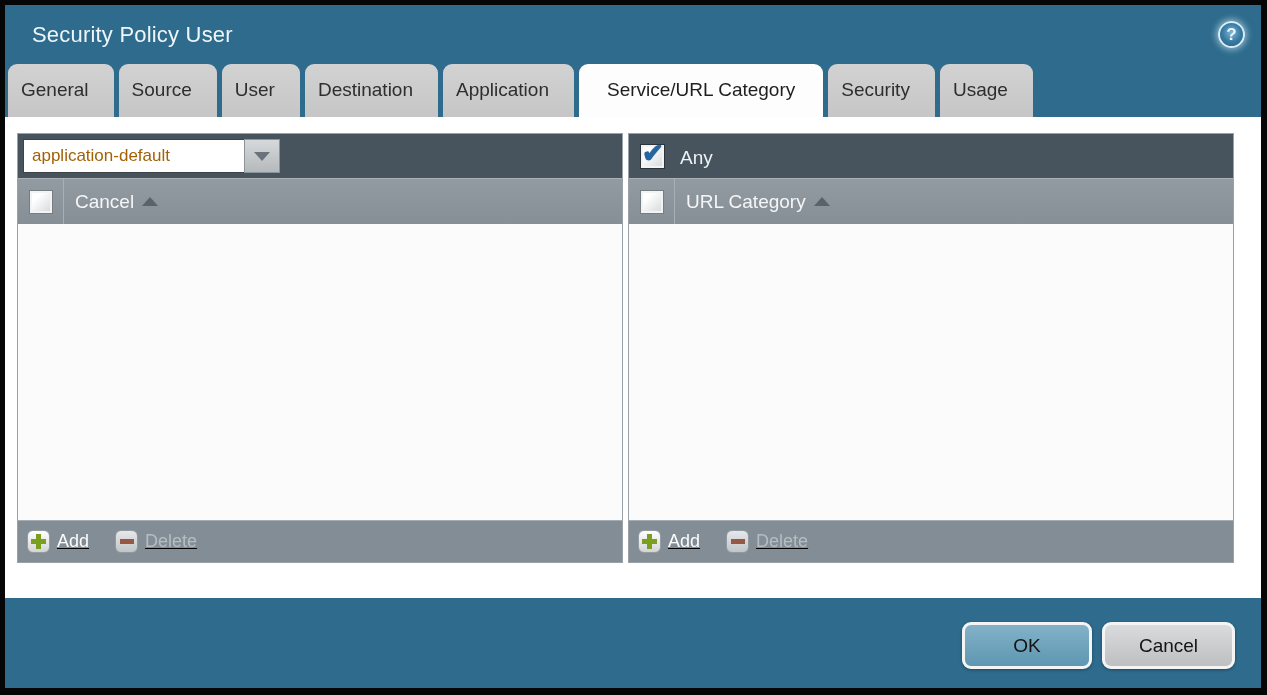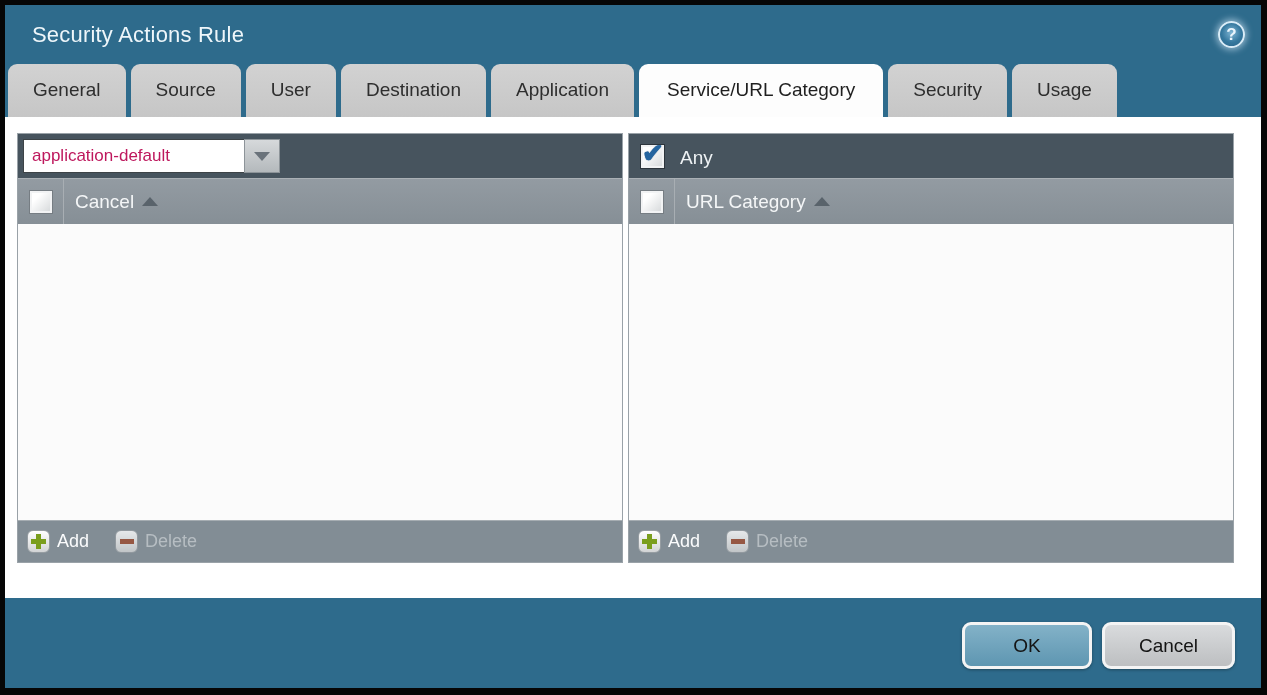--- a/index.html
+++ b/index.html
@@ -40,21 +40,21 @@
 
   
   .tabrow {
     height: 53px; flex: 0 0 53px;
     display: flex; align-items: flex-end; gap: 5px;
     padding-left: 3px;
   }
   .tab {
     height: 53px;
     display: flex; align-items: center; justify-content: center;
-    padding: 0 25px 2px 25px;
+    padding: 0 25px 2px 13px;
     background: linear-gradient(#d2d2d2, #c6c6c6);
     border-radius: 9px 9px 0 0;
     color: #2e2e2e; font-size: 19px;
     cursor: pointer; white-space: nowrap;
   }
   .tab.active {
     background: #fdfdfd;
     color: #1f1f1f;
     padding: 0 28px 2px 28px;
   }
@@ -86,31 +86,32 @@
   .panel-body {
     flex: 1 1 auto;
     background: #fbfbfb;
   }
   .panel-footer {
     height: 42px; flex: 0 0 42px;
     background: #828d95;
     border-top: 1px solid #a6adb2;
     display: flex; align-items: center; gap: 26px;
     padding-left: 9px;
+    text-decoration: underline;
   }
 
   
   .dropdown {
     display: flex; height: 34px; cursor: pointer;
   }
   .dropdown input {
     width: 221px; height: 34px;
     border: 1px solid #3d4347; border-right: none;
     font-family: "Liberation Sans", sans-serif;
-    font-size: 17px; color: #be185d; padding: 0 8px;
+    font-size: 17px; color: #a16207; padding: 0 8px;
     background: #ffffff; outline: none;
   }
   .dropdown .dd-btn {
     width: 36px; height: 34px;
     background: linear-gradient(#d6d9db, #b4b9bc);
     border: 1px solid #8d9499;
     display: flex; align-items: center; justify-content: center;
   }
   .tri-down {
     width: 0; height: 0;
@@ -199,21 +200,21 @@
     background: linear-gradient(#d9dbdd, #bdbfc1);
   }
 </style>
 </head>
 <body>
 
 <div class="dialog">
   <div class="dialog-inner">
 
     <div class="titlebar">
-      <span class="title">Security Actions Rule</span>
+      <span class="title">Security Policy User</span>
       <span class="help-icon">?</span>
     </div>
 
     <div class="tabrow">
       <div class="tab">General</div>
       <div class="tab">Source</div>
       <div class="tab">User</div>
       <div class="tab">Destination</div>
       <div class="tab">Application</div>
       <div class="tab active">Service/URL Category</div>

